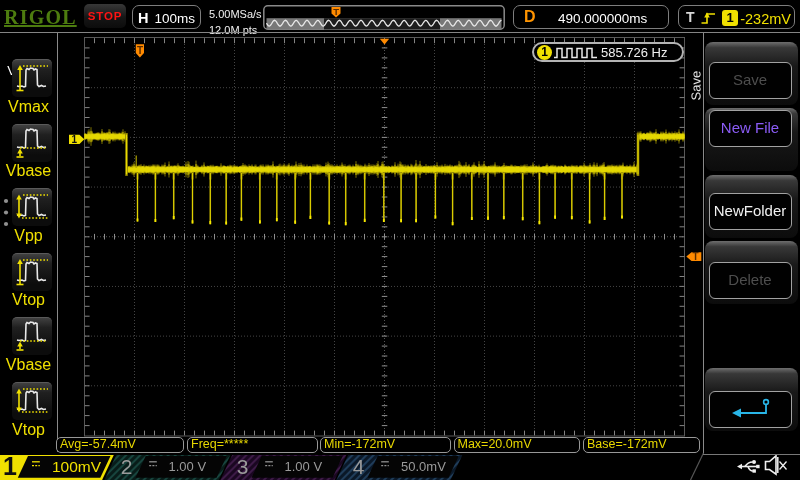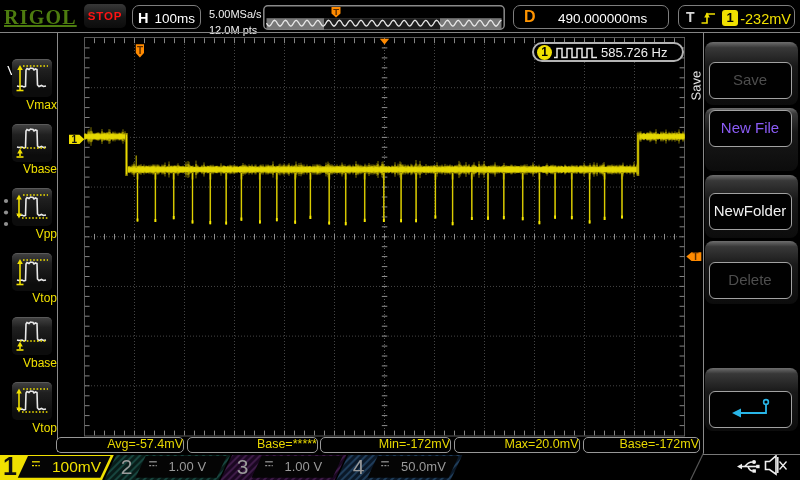--- a/index.html
+++ b/index.html
@@ -21,35 +21,35 @@
 #tbox { left:678px; width:117px; }
 #tbox .tt { position:absolute; left:7px; top:3px; color:#d8d8d8; font-size:14px; font-weight:bold; }
 #tbox .b1 { position:absolute; left:43px; top:4px; width:16px; height:16px; background:#f0e000;
   border-radius:3px; color:#000; font-weight:bold; font-size:13px; text-align:center; line-height:16px; }
 #tbox .tv { position:absolute; right:3px; top:5px; color:#f0e000; font-size:14.5px; }
 #topsep { left:0; top:32px; width:800px; height:1px; background:#848484; }
 #vtitle { left:0; top:39px; width:57px; text-align:center; color:#fff; font-size:13px;margin-top:24px; }
 .mbtn { position:absolute; left:12px; width:40px; height:38px; border-radius:5px;
   background:linear-gradient(180deg,#404040,#202020 26%,#0c0c0c 82%);
   border-top:1px solid #5a5a5a; }
-.mlab { position:absolute; left:0; width:57px; text-align:right; color:#f0e000; font-size:12px; }
+.mlab { position:absolute; left:0; width:57px; text-align:center; color:#f0e000; font-size:16px; }
 #lsep { left:57px; top:33px; width:1px; height:419px; background:#8a8a8a; }
 #rsep { left:703px; top:33px; width:1px; height:421px; background:#8a8a8a; }
 .slot { position:absolute; left:705px; width:93px; height:63px; border-radius:8px;
   background:linear-gradient(180deg,#6e6e6e,#383838 9%,#191919 38%,#0c0c0c 100%); }
 .key { position:absolute; left:708.5px; width:83px; height:37px; border-radius:6px;
   background:#010101; border:1.5px solid #a2a2a2; text-align:center; font-size:15px; }
 .key span { line-height:34px; }
 #freq { left:532px; top:42px; width:152px; height:20px; background:#000;
   border:2px solid #b4b4b4; border-radius:10px; }
 #freq .c1 { position:absolute; left:3px; top:0.5px; width:15px; height:15px; border-radius:8px;
   background:#f0e000; color:#000; font-weight:bold; font-size:12px; text-align:center; line-height:15px; }
 #freq .fv { position:absolute; left:67px; top:1px; color:#f0f0f0; font-size:13px; }
 .meas { position:absolute; top:437px; height:15.5px; background:#000; border:1px solid #989898;
-  border-radius:5px; color:#e8d800; font-size:12.5px; line-height:13px; padding-left:15px;text-align:right; }
+  border-radius:5px; color:#e8d800; font-size:12.5px; line-height:13px; padding-left:3px; }
 </style></head>
 <body>
 <svg class="abs" style="left:0;top:0" width="800" height="480" viewBox="0 0 800 480">
   <rect x="84.5" y="37.5" width="600" height="398.5" fill="none" stroke="#585858" stroke-width="1"></rect>
   <path d="M134.5,38V435.5" stroke="#454545" stroke-width="1" stroke-dasharray="1 2" fill="none"></path>
     <path d="M184.5,38V435.5" stroke="#454545" stroke-width="1" stroke-dasharray="1 2" fill="none"></path>
     <path d="M234.5,38V435.5" stroke="#454545" stroke-width="1" stroke-dasharray="1 2" fill="none"></path>
     <path d="M284.5,38V435.5" stroke="#454545" stroke-width="1" stroke-dasharray="1 2" fill="none"></path>
     <path d="M334.5,38V435.5" stroke="#454545" stroke-width="1" stroke-dasharray="1 2" fill="none"></path>
     <path d="M384.5,38V435.5" stroke="#565656" stroke-width="1" stroke-dasharray="1 2" fill="none"></path>
@@ -199,21 +199,21 @@
 
 <div class="abs" id="freq">
   <div class="c1">1</div>
   <svg class="abs" style="left:20px;top:2px" width="46" height="13" viewBox="0 0 46 13">
     <path d="M0,11.5H3V2.5H8V11.5H13V2.5H18V11.5H23V2.5H28V11.5H33V2.5H38V11.5H43" fill="none" stroke="#e8e8e8" stroke-width="1.5"></path>
   </svg>
   <div class="fv">585.726 Hz</div>
 </div>
 
 <div class="meas" style="left:56px;width:128px">Avg=-57.4mV</div>
-<div class="meas" style="left:187px;width:131px">Base=*****</div>
+<div class="meas" style="left:187px;width:131px">Freq=*****</div>
 <div class="meas" style="left:320px;width:131px">Min=-172mV</div>
 <div class="meas" style="left:453.5px;width:126px">Max=20.0mV</div>
 <div class="meas" style="left:583px;width:117px">Base=-172mV</div>
 
 <svg class="abs" style="left:0;top:450px" width="800" height="30" viewBox="0 450 800 30">
 <defs>
 <pattern id="h2" width="5" height="5" patternTransform="rotate(45)" patternUnits="userSpaceOnUse">
         <rect width="5" height="5" fill="#081c19"></rect>
         <rect width="2" height="5" fill="#17443d"></rect>
       </pattern>

